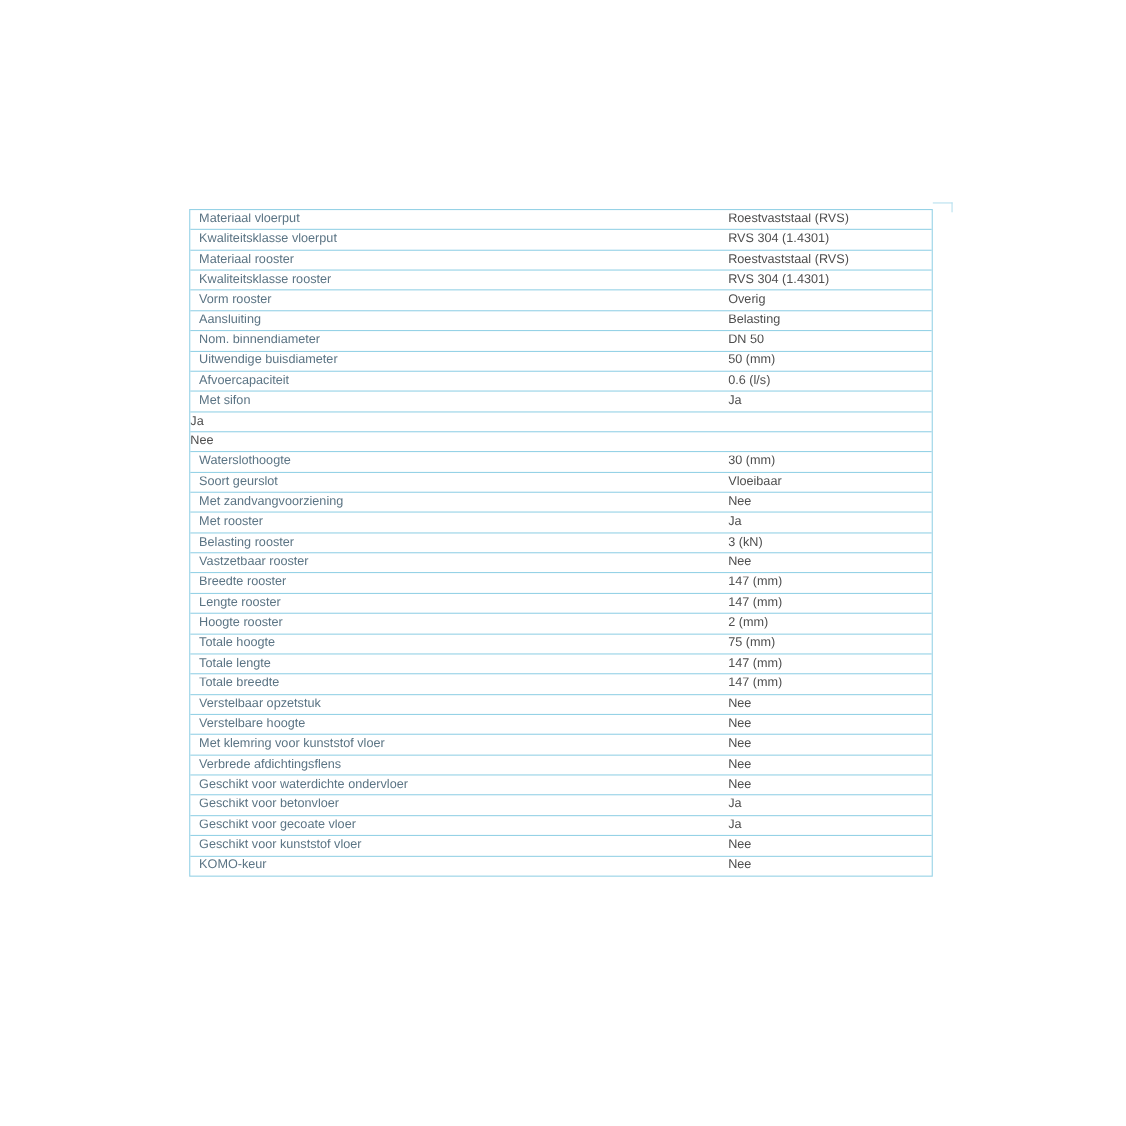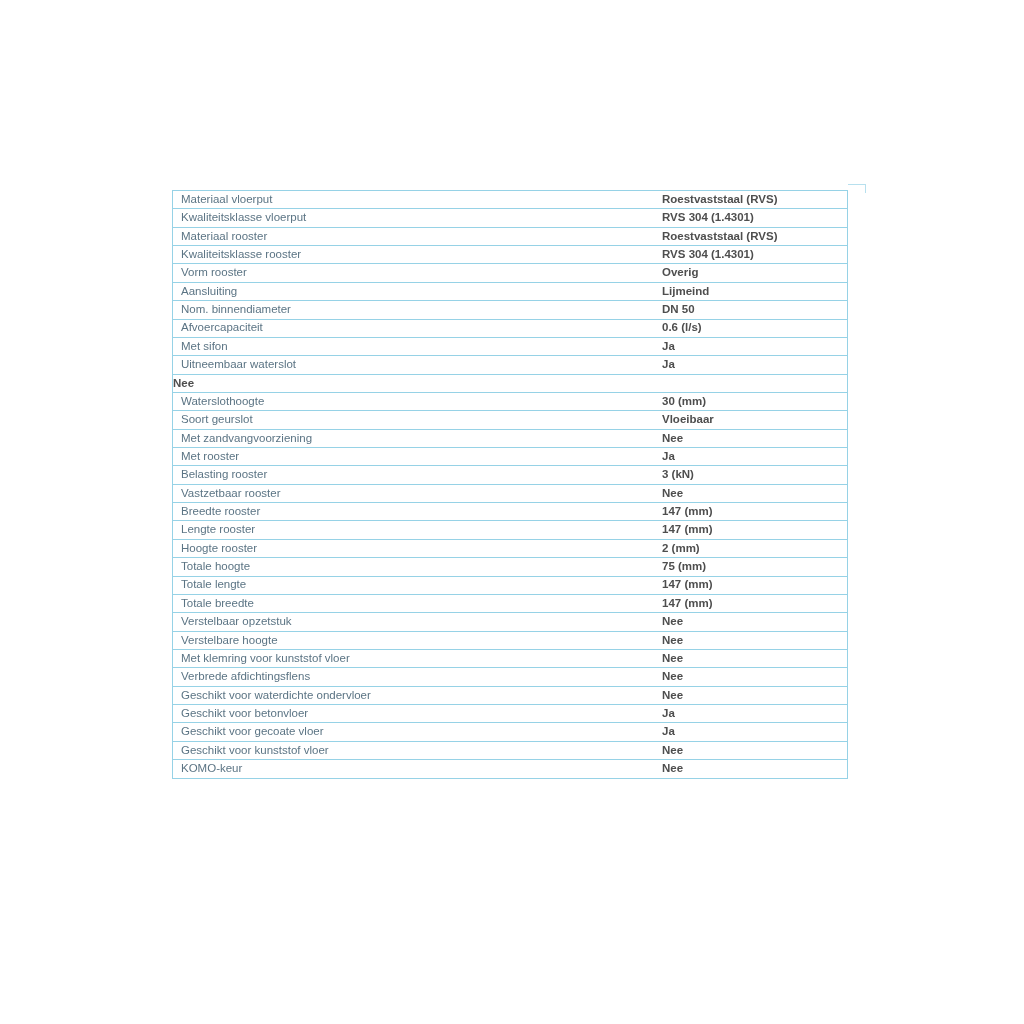--- a/index.html
+++ b/index.html
@@ -44,21 +44,21 @@
   }
   .cell.label {
     flex: 1 1 auto;
     padding-left: 8px;
     color: #5b7484;
   }
   .cell.value {
     flex: 0 0 185px;
     width: 185px;
     color: #4e4e4e;
-    font-weight: 700;
+    font-weight: 400;
   }
   .corner-line {
     position: absolute;
     left: 848px;
     top: 184px;
     width: 18px;
     height: 9px;
     border-top: 1px solid #b7e0ee;
     border-right: 1px solid #b7e0ee;
     box-sizing: border-box;
@@ -86,36 +86,39 @@
         <div class="row">
           <div class="cell label">Kwaliteitsklasse rooster</div>
           <div class="cell value">RVS 304 (1.4301)</div>
         </div>
         <div class="row">
           <div class="cell label">Vorm rooster</div>
           <div class="cell value">Overig</div>
         </div>
         <div class="row">
           <div class="cell label">Aansluiting</div>
-          <div class="cell value">Lijmeind</div>
+          <div class="cell value">Belasting</div>
         </div>
         <div class="row">
           <div class="cell label">Nom. binnendiameter</div>
           <div class="cell value">DN 50</div>
         </div>
         <div class="row">
+          <div class="cell label">Uitwendige buisdiameter</div>
+          <div class="cell value">50 (mm)</div>
+        </div>
+        <div class="row">
           <div class="cell label">Afvoercapaciteit</div>
           <div class="cell value">0.6 (l/s)</div>
         </div>
         <div class="row">
           <div class="cell label">Met sifon</div>
           <div class="cell value">Ja</div>
         </div>
         <div class="row">
-          <div class="cell label">Uitneembaar waterslot</div>
           <div class="cell value">Ja</div>
         </div>
         <div class="row">
           <div class="cell value">Nee</div>
         </div>
         <div class="row">
           <div class="cell label">Waterslothoogte</div>
           <div class="cell value">30 (mm)</div>
         </div>
         <div class="row">

